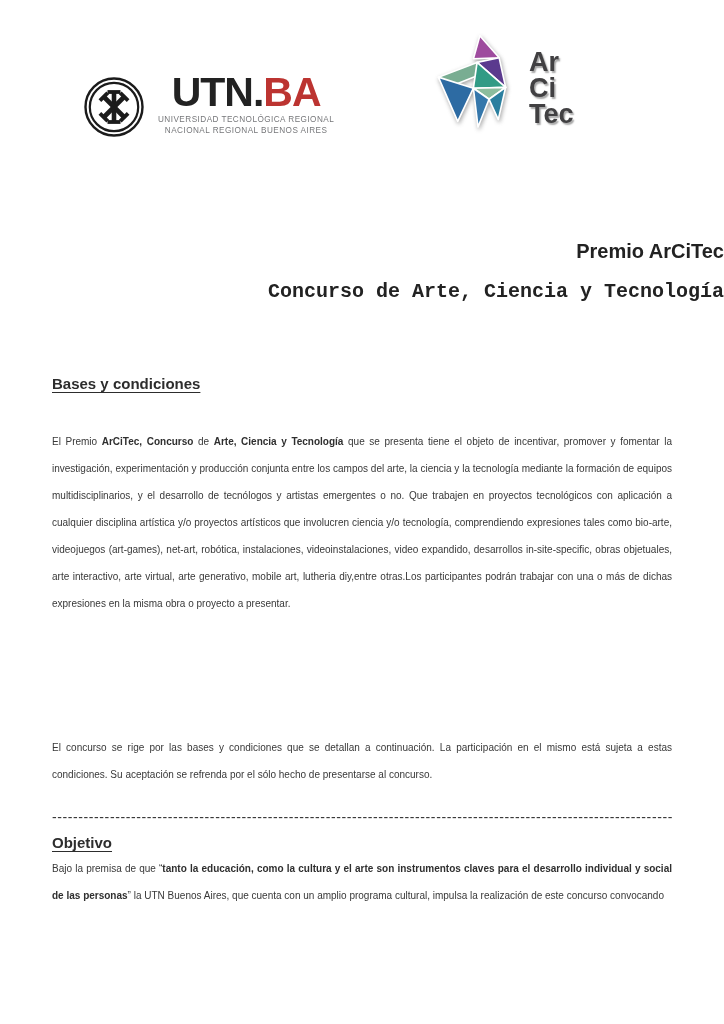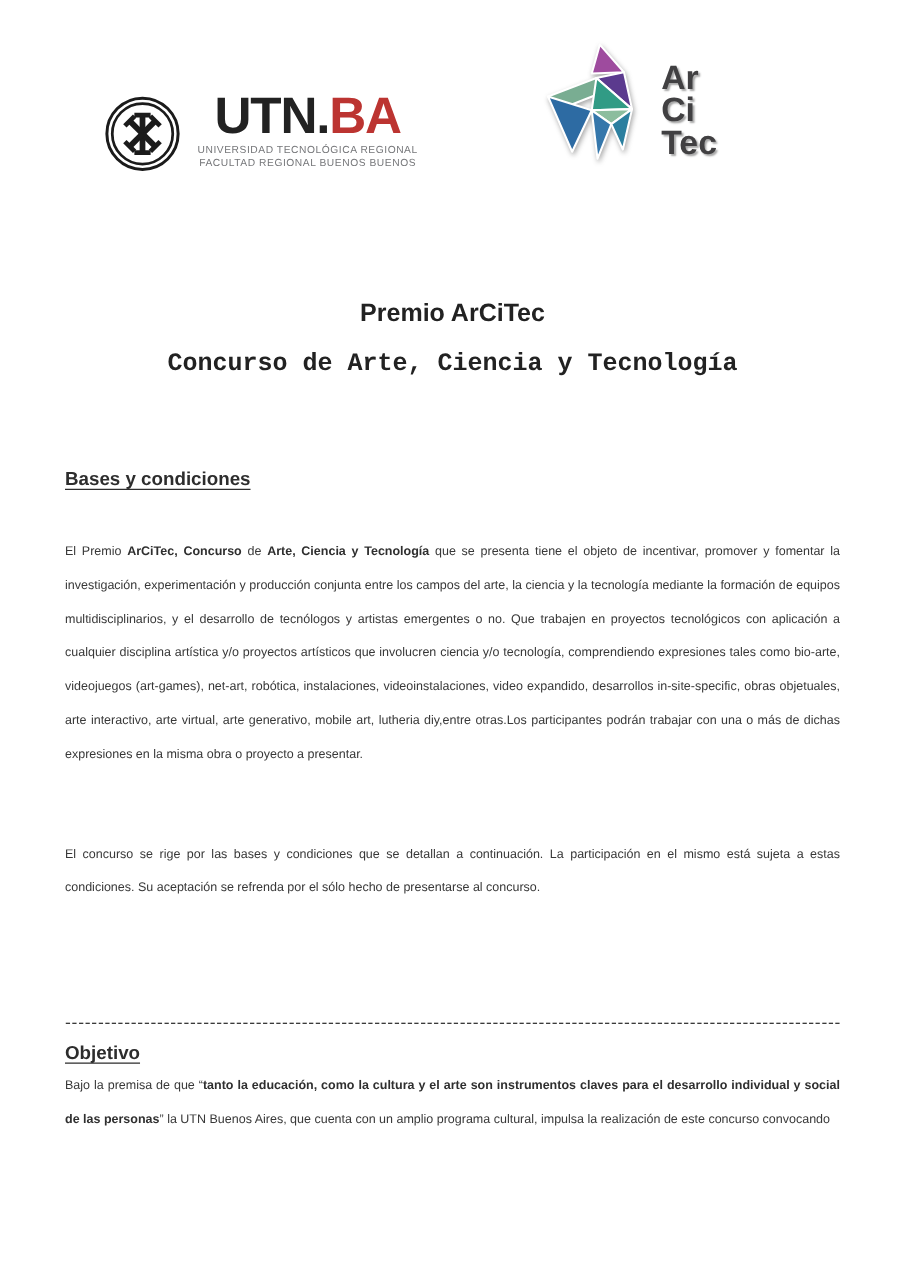--- a/index.html
+++ b/index.html
@@ -15,21 +15,21 @@
   
   .utn-logo{position:absolute;left:83px;top:70px;display:flex;align-items:flex-start;}
   .utn-emblem{width:62px;height:62px;margin-top:6px;}
   .utn-text{display:flex;flex-direction:column;align-items:center;margin-left:13px;}
   .utn-wordmark{font-size:41px;font-weight:700;line-height:44px;letter-spacing:-1px;color:#222222;white-space:nowrap;}
   .utn-sub{font-size:8.2px;letter-spacing:.45px;color:#76777a;line-height:11px;white-space:nowrap;}
   .arcitec-logo{position:absolute;left:431px;top:32px;display:flex;}
   .arcitec-bird{width:94px;height:106px;filter:drop-shadow(1.5px 2.5px 2px rgba(60,60,60,.45));}
   .arcitec-text{margin-left:4px;margin-top:17px;font-weight:700;font-size:27px;line-height:26px;color:#414042;text-shadow:1.5px 1.5px 1.5px rgba(0,0,0,.35);}
   
-  .doc-title{position:absolute;left:0;top:240px;width:724px;text-align:center;font-weight:700;font-size:20px;color:#222222;}
+  .doc-title{position:absolute;left:0;top:240px;width:724px;text-align:right;font-weight:700;font-size:20px;color:#222222;}
   .doc-title .t2{margin-top:17px;font-family:Liberation Mono, monospace;}
   
   .textblock{position:absolute;left:52px;width:620px;font-size:10px;line-height:27px;}
   .heading{font-weight:700;font-size:15px;color:#2d2d2d;text-decoration:underline;text-underline-offset:3px;}
   .para{text-align:justify;}
   .para b{color:#2f2f2f;}
   .divider{white-space:nowrap;overflow:hidden;letter-spacing:.6px;color:#3a3a3a;font-size:14px;}
 </style>
 </head>
 <body>
@@ -51,21 +51,21 @@
           <line x1="16.9" y1="24.7" x2="24.7" y2="16.9" stroke-width="3.8"></line>
         <line x1="31" y1="31" x2="41.5" y2="41.5"></line>
           <line x1="37.3" y1="45.1" x2="45.1" y2="37.3" stroke-width="3.8"></line>
         <line x1="31" y1="31" x2="20.5" y2="41.5"></line>
           <line x1="16.9" y1="37.3" x2="24.7" y2="45.1" stroke-width="3.8"></line>
       </g>
     </svg>
     <div class="utn-text">
       <div class="utn-wordmark"><span>UTN</span><span>.</span><span style="color:#bc3431">BA</span></div>
       <div class="utn-sub">UNIVERSIDAD TECNOLÓGICA REGIONAL</div>
-      <div class="utn-sub">FACULTAD REGIONAL BUENOS BUENOS</div>
+      <div class="utn-sub">NACIONAL REGIONAL BUENOS AIRES</div>
     </div>
   </div>
 
   <div class="arcitec-logo">
     <svg class="arcitec-bird" viewBox="0 0 100 115">
       <g stroke="#ffffff" stroke-width="1.8" stroke-linejoin="round">
         <polygon points="52,4 73,28 45,29" fill="#9e4b9e"></polygon>
         <polygon points="73,28 80,60 49,33" fill="#5b3a8e"></polygon>
         <polygon points="7,49 49,33 58,44 15,61" fill="#79ad92"></polygon>
         <polygon points="49,33 80,60 45,61" fill="#319b85"></polygon>
@@ -82,20 +82,20 @@
     </div>
   </div>
 
   <div class="doc-title">
     <div class="t1">Premio ArCiTec</div>
     <div class="t2">Concurso de Arte, Ciencia y Tecnología</div>
   </div>
 
   <div class="textblock heading" style="top:370px">Bases y condiciones</div>
   <div class="textblock para" style="top:428px"><span>El Premio </span><b>ArCiTec, Concurso</b><span> de </span><b>Arte, Ciencia y Tecnología</b><span> que se presenta tiene el objeto de incentivar, promover y fomentar la investigación, experimentación y producción conjunta entre los campos del arte, la ciencia y la tecnología mediante la formación de equipos multidisciplinarios, y el desarrollo de tecnólogos y artistas emergentes o no. Que trabajen en proyectos tecnológicos con aplicación a cualquier disciplina artística y/o proyectos artísticos que involucren ciencia y/o tecnología, comprendiendo expresiones tales como bio-arte, videojuegos (art-games), net-art, robótica, instalaciones, videoinstalaciones, video expandido, desarrollos in-site-specific, obras objetuales, arte interactivo, arte virtual, arte generativo, mobile art,  lutheria diy,entre otras.Los participantes podrán trabajar con una o más de dichas expresiones en la misma obra o proyecto a presentar.</span></div>
-  <div class="textblock para" style="top:670px"><span>El concurso se rige por las bases y condiciones que se detallan a continuación. La participación en el mismo está sujeta a estas condiciones. Su aceptación se refrenda por el sólo hecho de presentarse al concurso.</span></div>
+  <div class="textblock para" style="top:734px"><span>El concurso se rige por las bases y condiciones que se detallan a continuación. La participación en el mismo está sujeta a estas condiciones. Su aceptación se refrenda por el sólo hecho de presentarse al concurso.</span></div>
 
   <div class="textblock divider" style="top:804px">----------------------------------------------------------------------------------------------------------------------------------------------------------------</div>
 
   <div class="textblock heading" style="top:829px">Objetivo</div>
   <div class="textblock para" style="top:855px"><span>Bajo la premisa de que “</span><b>tanto la educación, como la cultura y el arte son instrumentos claves para el desarrollo individual y social de las personas</b><span>” la UTN Buenos Aires, que cuenta con un amplio programa cultural, impulsa la realización de este concurso convocando</span></div>
 
 </div>
 
 </body></html>

